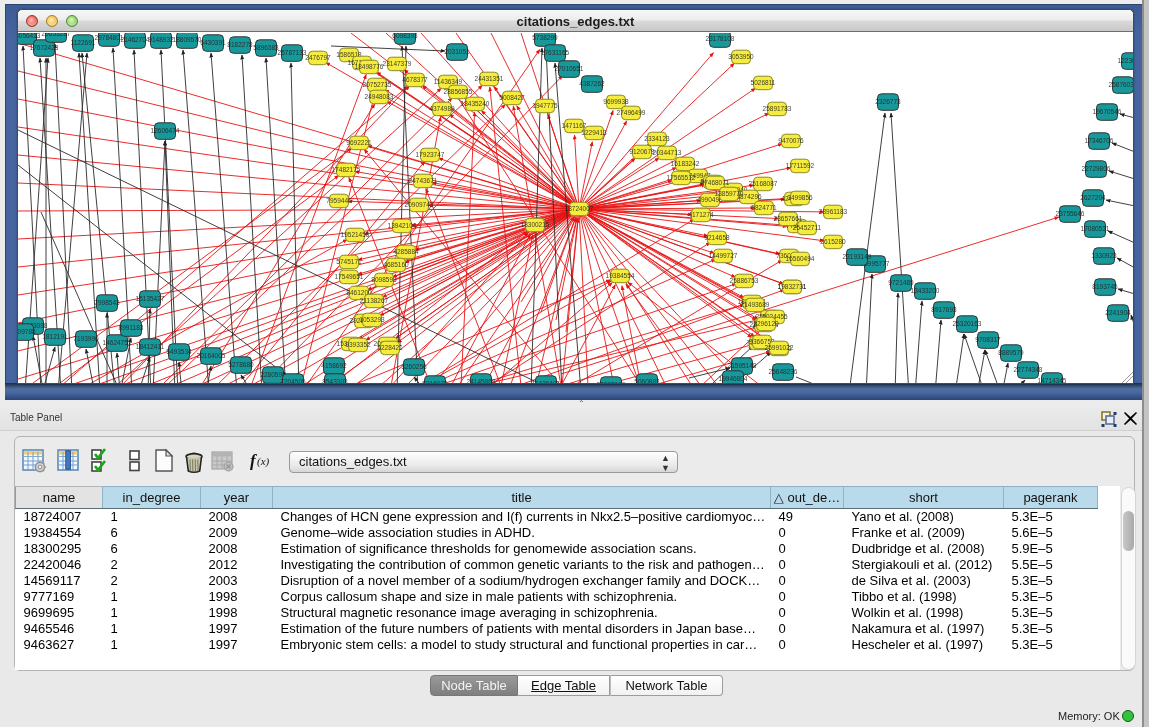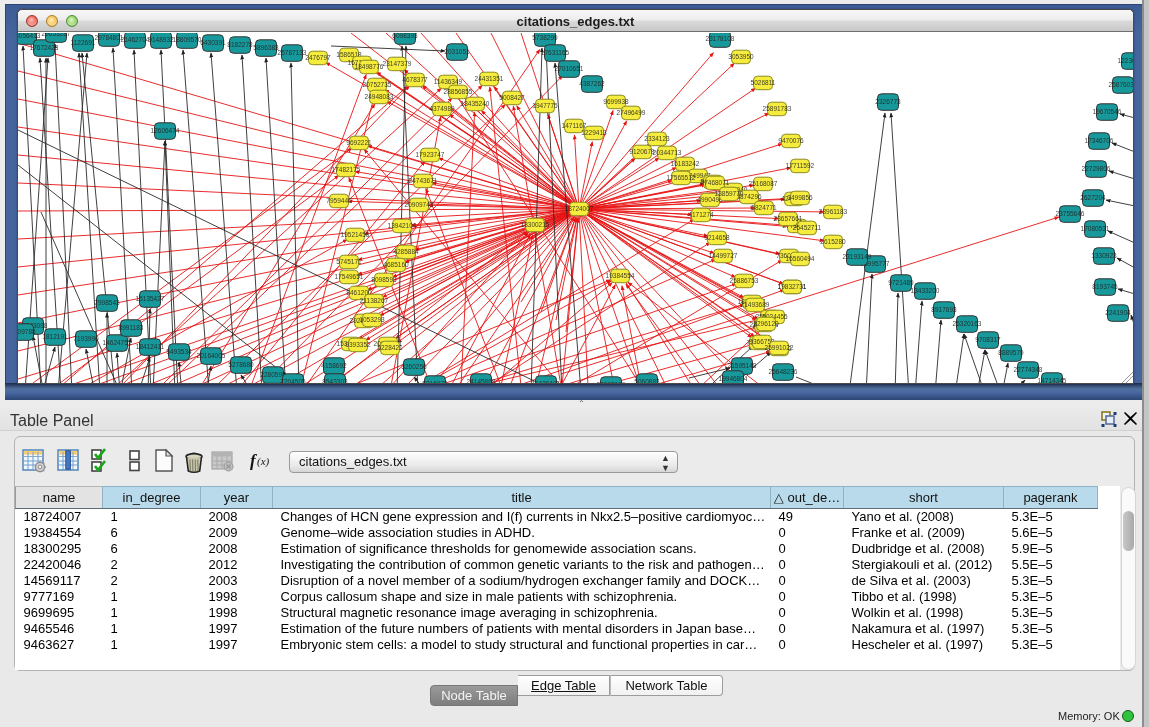--- a/index.html
+++ b/index.html
@@ -17,21 +17,21 @@
   #titlebar { position:absolute; left:0; top:0; width:100%; height:22px;
     background:linear-gradient(180deg,#f7f7f7 0%,#ededed 45%,#d9d9d9 55%,#c8c8c8 100%);
     border-bottom:1px solid #6e6e6e; border-radius:5px 5px 0 0; }
   #titlebar .tl { position:absolute; top:5px; width:12px; height:12px; border-radius:50%; box-shadow:inset 0 -2px 3px rgba(255,255,255,.55); }
   #title { position:absolute; top:4px; width:100%; text-align:center; font-size:13px; font-weight:bold; color:#1c1c1c; }
   #canvas { position:absolute; left:0; top:23px; width:1117px; height:353px; background:#fff; }
 
   
   #tp-head { left:0; top:407px; width:1149px; height:24px;
     background:linear-gradient(180deg,#ebebeb,#e2e2e2); border-bottom:1px solid #d0d0d0;}
-  #tp-head .t { position:absolute; left:10px; top:5px; font-size:16px; color:#333; }
+  #tp-head .t { position:absolute; left:10px; top:5px; font-size:10px; color:#333; }
   #panelbg { left:0; top:431px; width:1144px; height:296px; background:#e9e9e9; }
   #innerpanel { left:14px; top:436px; width:1121px; height:235px;
     border:1px solid #b3b3b3; border-radius:6px; background:#ebebeb; }
   .tbi { position:absolute; top:0; }
   #combo { left:289px; top:451px; width:389px; height:22px; border:1px solid #9a9a9a; border-radius:4px;
     background:linear-gradient(180deg,#ffffff,#e8e8e8 70%,#d6d6d6);
     font-size:13px; color:#111; line-height:20px; padding-left:9px; }
   #combo .arr { position:absolute; right:7px; top:1px; font-size:9px; color:#333; line-height:10px; }
 
   table.grid { position:absolute; left:0; top:0; border-collapse:collapse; table-layout:fixed;
@@ -840,18 +840,18 @@
           <td>5.3E–5</td>
         </tr>
   </tbody>
     </table>
   </div>
   <div class="abs" id="vscroll">
     <div id="vthumb"></div>
   </div>
 
   <div class="abs" id="tabs">
-    <div class="seg" style="left:0; width:88px; border-radius:4px 0 0 4px; background:linear-gradient(180deg,#9a9a9a,#7e7e7e); color:#f4f4f4; border-color:#777;margin-top:10px;">Node Table</div>
+    <div class="seg" style="left:0; width:88px; border-radius:4px 0 0 4px; background:linear-gradient(180deg,#9a9a9a,#7e7e7e); color:#f4f4f4; border-color:#777;">Node Table</div>
     <div class="seg" style="left:88px; width:92px; border-left:none;text-decoration:underline;">Edge Table</div>
     <div class="seg" style="left:180px; width:113px; border-left:1px solid #bbb; border-radius:0 4px 4px 0;">Network Table</div>
   </div>
   <div class="abs" id="status">Memory: OK<span id="memdot"></span></div>
   <div class="abs" id="rightstrip"></div>
 
 </body></html>

